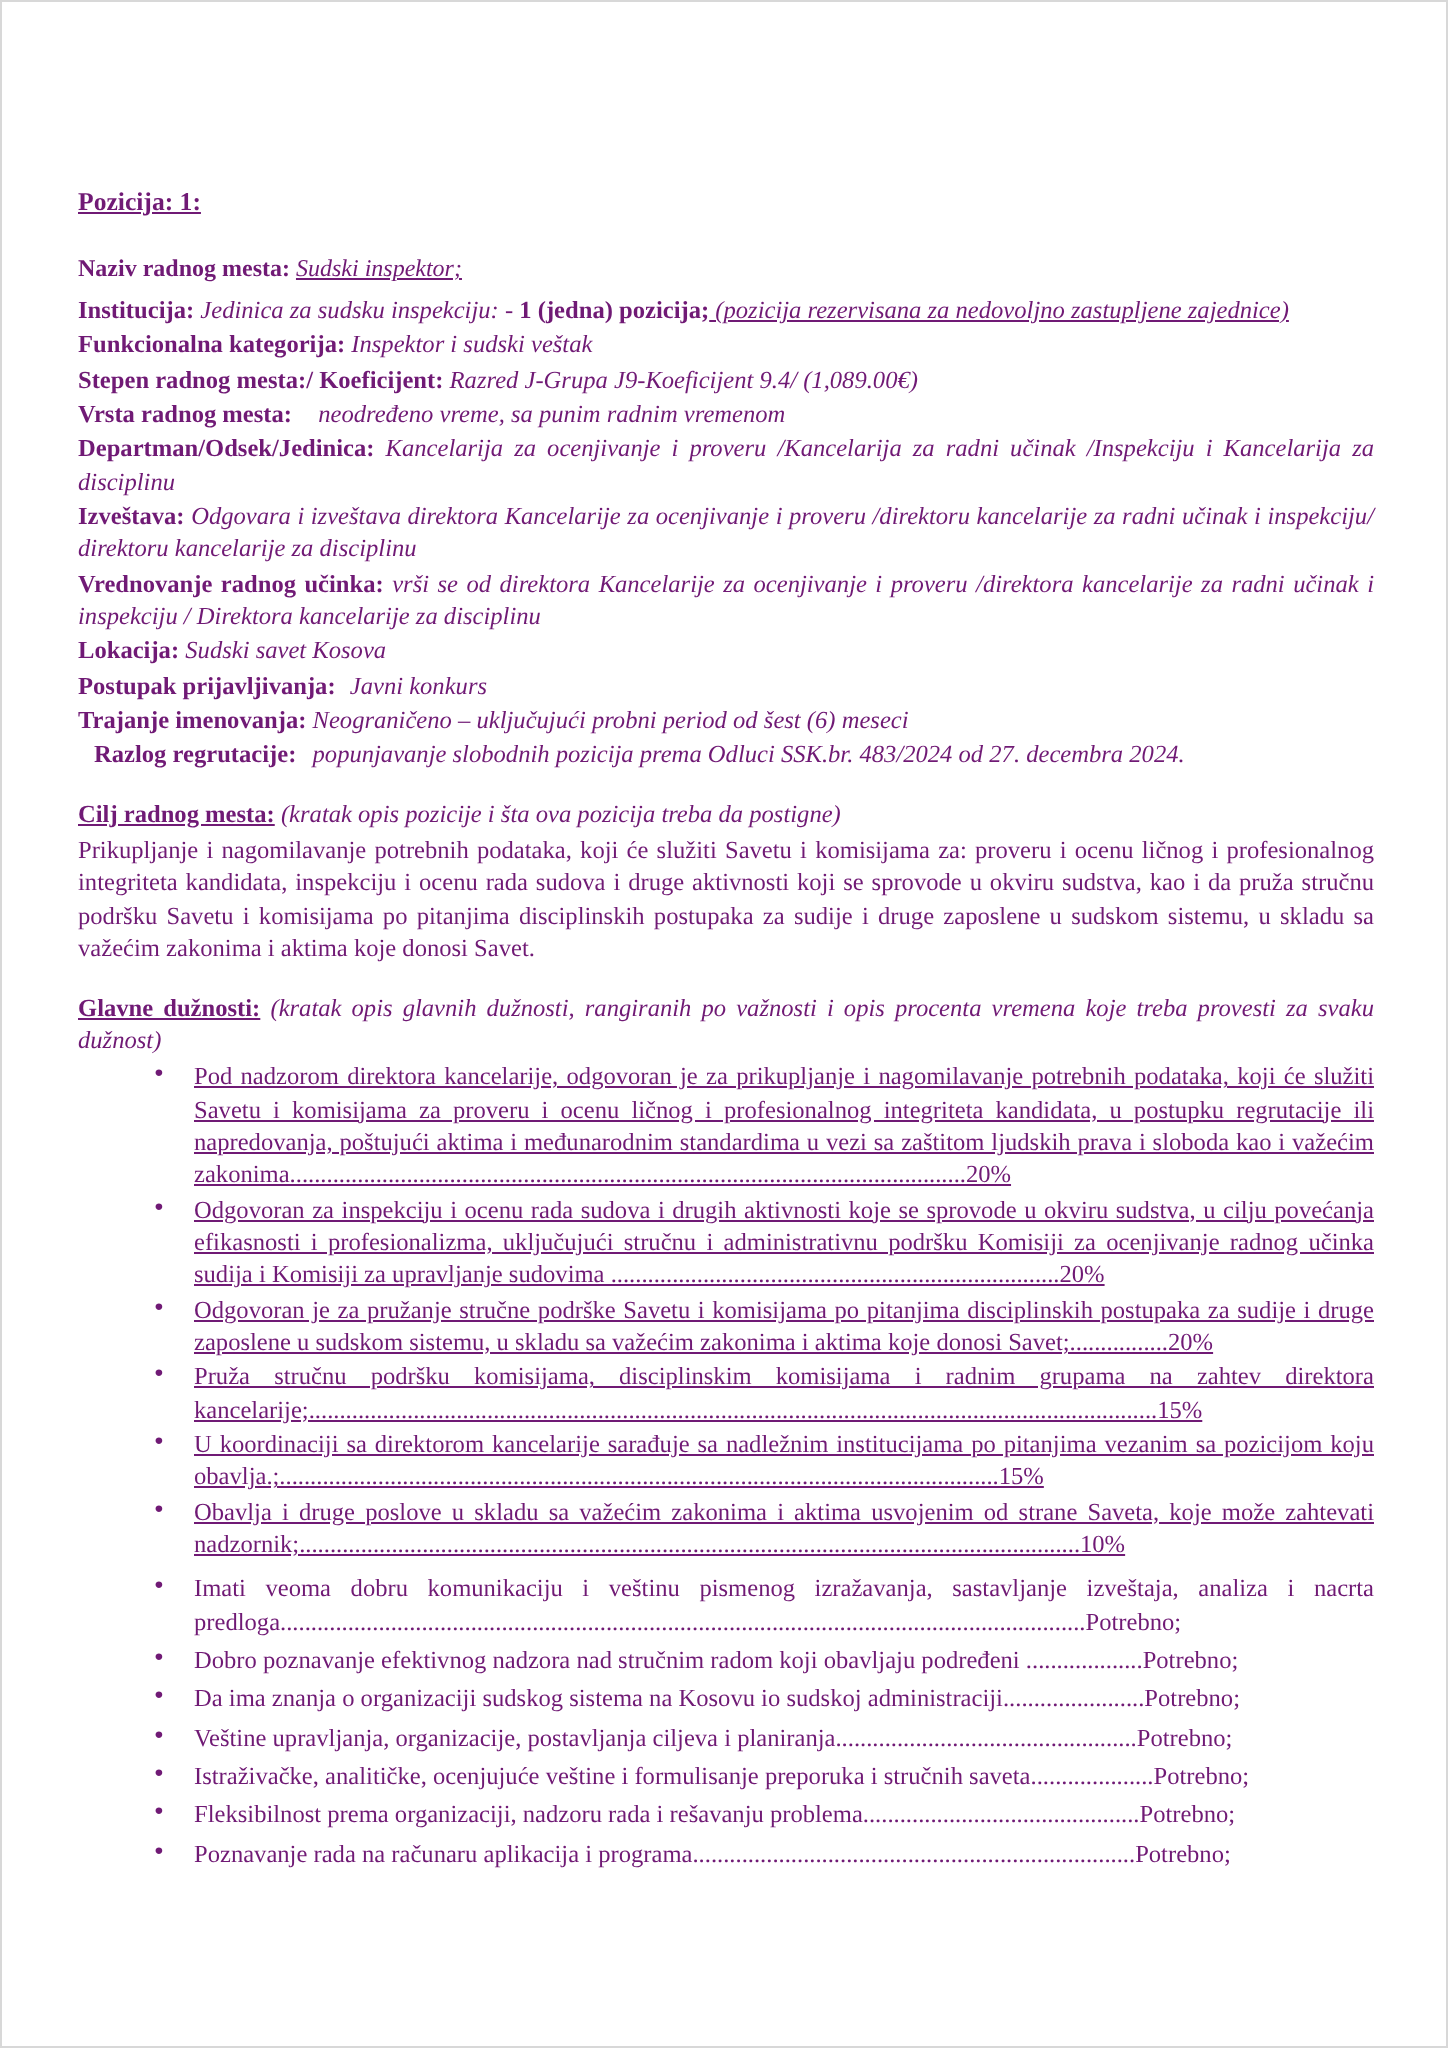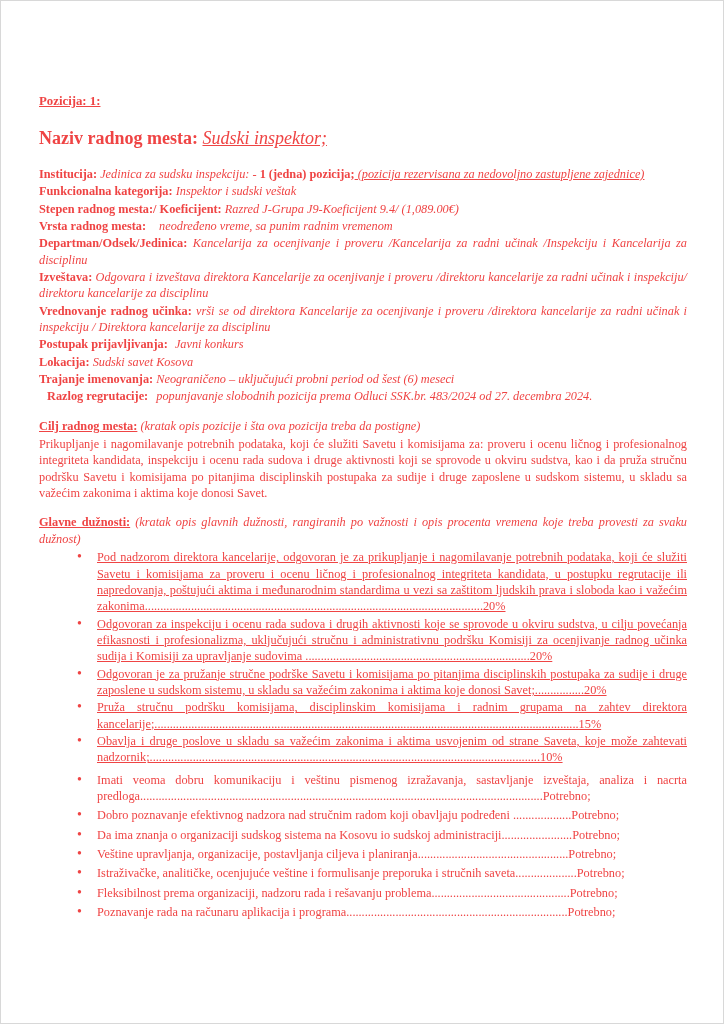--- a/index.html
+++ b/index.html
@@ -16,32 +16,32 @@
     background: #ffffff;
     position: relative;
     box-sizing: border-box;
     padding: 92px 36px 20px 38px;
     border: 1px solid #d8d8d8;
     overflow: hidden;
   }
   .doc {
     font-size: 12.3px;
     line-height: 1.33;
-    color: #ef4444;
+    color: #701a75;
     text-align: justify;
   }
   .pos-title {
     font-weight: bold;
     text-decoration: underline;
     margin-bottom: 17px;
     font-size: 12.8px;
   }
   .title-row {
-    margin-bottom: 15px;
-    font-size: 18px;
+    margin-bottom: 4px;
+    font-size: 12px;
   }
   .title-row b { font-weight: bold; }
   .title-row i { font-style: italic; text-decoration: underline; }
 
   .field {
     margin: 0 0 1px 0;
   }
   .field .lbl {
     font-weight: bold;
   }
@@ -146,27 +146,27 @@
       <span class="lbl">Izveštava:</span>
       <span class="val">Odgovara i izveštava direktora Kancelarije za ocenjivanje i proveru /direktoru kancelarije za radni učinak i inspekciju/ direktoru kancelarije za disciplinu</span>
     </div>
 
     <div class="field">
       <span class="lbl">Vrednovanje radnog učinka:</span>
       <span class="val">vrši se od direktora Kancelarije za ocenjivanje i proveru /direktora kancelarije za radni učinak i inspekciju / Direktora kancelarije za disciplinu</span>
     </div>
 
     <div class="field">
+      <span class="lbl">Lokacija:</span>
+      <span class="val">Sudski savet Kosova</span>
+    </div>
+
+    <div class="field">
       <span class="lbl">Postupak prijavljivanja:</span>
       <span class="val" style="padding-left:4px">Javni konkurs</span>
-    </div>
-
-    <div class="field">
-      <span class="lbl">Lokacija:</span>
-      <span class="val">Sudski savet Kosova</span>
     </div>
 
     <div class="field">
       <span class="lbl">Trajanje imenovanja:</span>
       <span class="val">Neograničeno – uključujući probni period od šest (6) meseci</span>
     </div>
 
     <div class="field">
       <span class="lbl" style="padding-left:8px">Razlog regrutacije:</span>
       <span class="val" style="padding-left:5px">popunjavanje slobodnih pozicija prema Odluci SSK.br. 483/2024 od 27. decembra 2024.</span>
@@ -181,20 +181,21 @@
     <div class="sec-head">
       <span class="lbl">Glavne dužnosti:</span>
       <span class="note">(kratak opis glavnih dužnosti, rangiranih po važnosti i opis procenta vremena koje treba provesti  za svaku dužnost)</span>
     </div>
 
     <ul class="duties">
       <li>Pod nadzorom direktora kancelarije, odgovoran je za prikupljanje i nagomilavanje potrebnih podataka, koji će služiti Savetu i komisijama za proveru i ocenu ličnog i profesionalnog integriteta kandidata, u postupku regrutacije ili napredovanja, poštujući aktima i međunarodnim standardima u vezi sa zaštitom ljudskih prava i sloboda kao i važećim zakonima..............................................................................................................20%</li>
       <li>Odgovoran za inspekciju i ocenu rada sudova i drugih aktivnosti koje se sprovode u okviru sudstva, u cilju povećanja efikasnosti i profesionalizma, uključujući stručnu i administrativnu podršku Komisiji za ocenjivanje radnog učinka sudija i Komisiji za upravljanje sudovima .........................................................................20%</li>
       <li>Odgovoran je za pružanje stručne podrške Savetu i komisijama po pitanjima disciplinskih postupaka za sudije i druge zaposlene u sudskom sistemu, u skladu sa važećim zakonima i aktima koje donosi Savet;................20%</li>
       <li>Pruža stručnu podršku komisijama, disciplinskim komisijama i radnim grupama na zahtev direktora kancelarije;..........................................................................................................................................15%</li>
+      <li>U koordinaciji sa direktorom kancelarije sarađuje sa nadležnim institucijama po pitanjima vezanim sa pozicijom koju obavlja.;.....................................................................................................................15%</li>
       <li>Obavlja i druge poslove u skladu sa važećim zakonima i aktima usvojenim od strane Saveta, koje može zahtevati nadzornik;...............................................................................................................................10%</li>
     </ul>
 
 
     <ul class="skills">
       <li>Imati veoma dobru komunikaciju i veštinu pismenog izražavanja, sastavljanje izveštaja, analiza i nacrta predloga...................................................................................................................................Potrebno;</li>
       <li>Dobro poznavanje efektivnog nadzora nad stručnim radom koji obavljaju podređeni ...................Potrebno;</li>
       <li>Da ima znanja o organizaciji sudskog sistema na Kosovu io sudskoj administraciji.......................Potrebno;</li>
       <li>Veštine upravljanja, organizacije, postavljanja ciljeva i planiranja.................................................Potrebno;</li>
       <li>Istraživačke, analitičke, ocenjujuće veštine i formulisanje preporuka i stručnih saveta....................Potrebno;</li>

